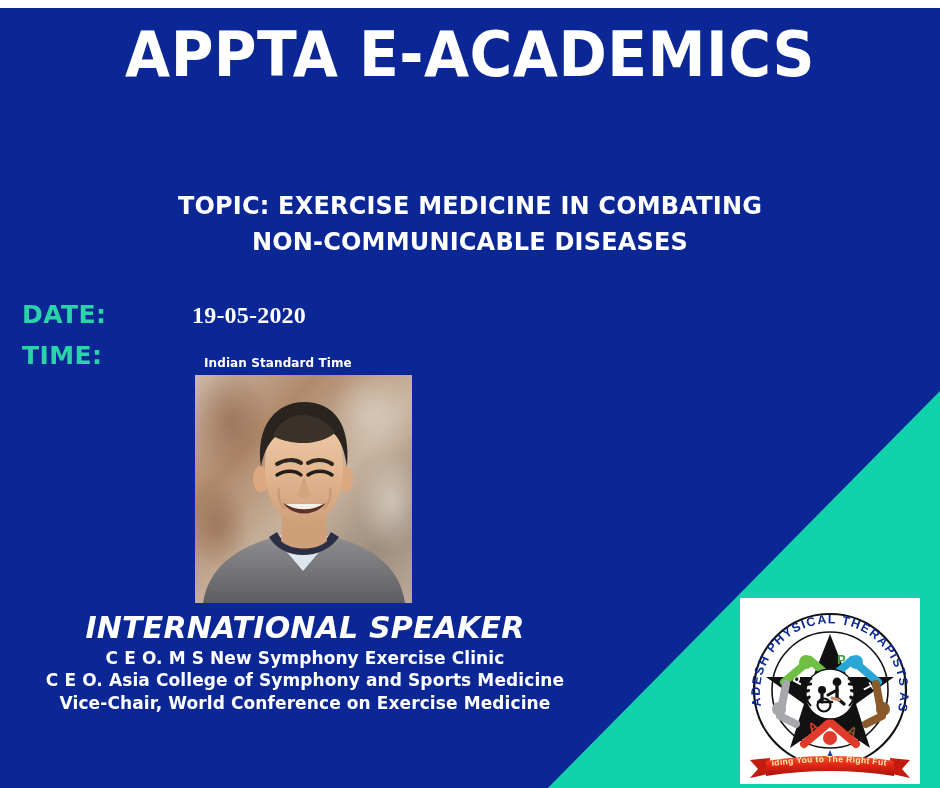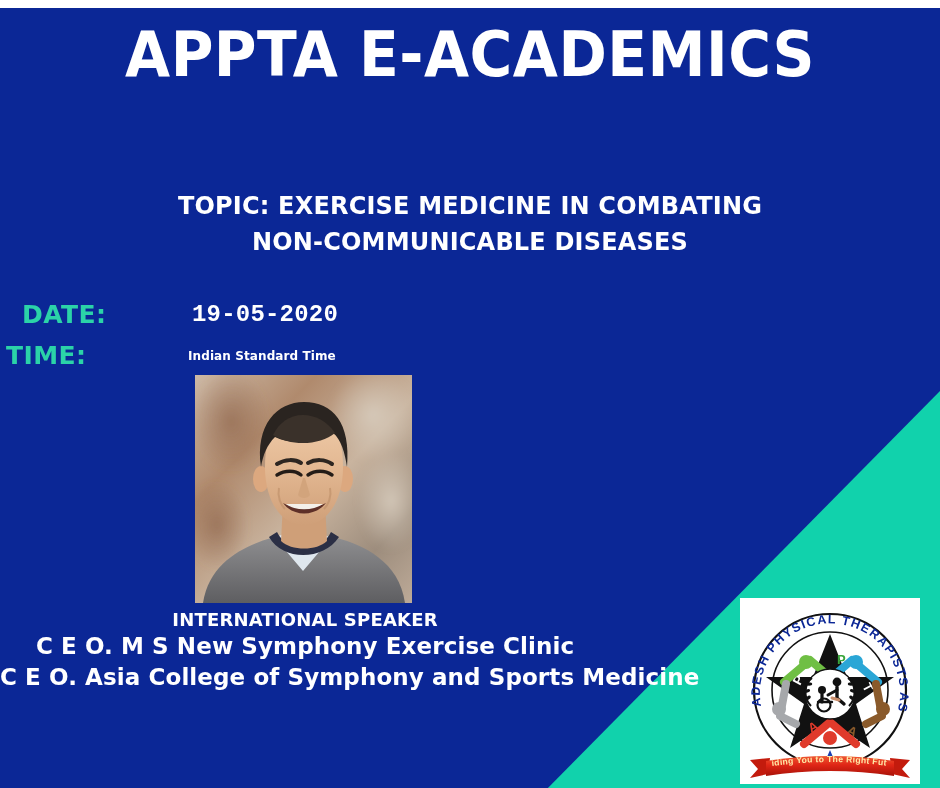--- a/index.html
+++ b/index.html
@@ -74,38 +74,38 @@
   }
   .topic .topic-line {
     display: block;
     white-space: nowrap;
   }
 
   
   .meta-row {
     position: absolute;
     display: flex;
-    align-items: center;
+    align-items: flex-end;
     white-space: nowrap;
   }
   .meta-row.date  { left: 22px; top: 292px; }
-  .meta-row.time  { left: 6px; top: 333px; }
+  .meta-row.time  { left: 22px; top: 333px; }
 
   .meta-label {
     color: #2BD3A8;
     font-family: "DejaVu Sans", sans-serif;
     font-size: 25px;
     font-weight: bold;
     letter-spacing: 0.4px;
     width: 170px;
     display: inline-block;
   }
   .meta-value {
     color: #FFFFFF;
-    font-family: Liberation Mono, monospace;
+    font-family: Liberation Serif, serif;
     font-size: 24px;
     font-weight: bold;
     letter-spacing: 0.2px;
   }
   .meta-suffix {
     color: #FFFFFF;
     font-family: "DejaVu Sans", sans-serif;
     font-size: 12px;
     font-weight: bold;
     margin-left: 12px;
@@ -129,23 +129,23 @@
     position: absolute;
     left: 0;
     width: 610px;
     top: 600px;
     text-align: center;
     color: #FFFFFF;
     font-family: "DejaVu Sans", sans-serif;
     font-weight: bold;
   }
   .speaker-block .sp-line { display: block; white-space: nowrap; }
-  .sp-role   { font-size: 18px; line-height: 1.30; letter-spacing: 0.2px; }
+  .sp-role   { font-size: 30px; line-height: 1.30; letter-spacing: 0.2px; font-style: italic; }
   .sp-name   { font-size: 22px; line-height: 1.30; letter-spacing: 0.2px; }
-  .sp-aff    { font-size: 23px; line-height: 1.32; letter-spacing: 0.1px; }
+  .sp-aff    { font-size: 17px; line-height: 1.32; letter-spacing: 0.1px; }
 
   
   .logo-card {
     position: absolute;
     left: 740px;
     top: 590px;
     width: 180px;
     height: 186px;
     background: #FFFFFF;
   }
@@ -248,20 +248,21 @@
 
       <path d="M84 113 C 82 122, 86 130, 90 134" stroke="#c0916b" stroke-width="2" fill="none" opacity="0.7"></path>
       <path d="M135 113 C 137 122, 133 130, 129 134" stroke="#c0916b" stroke-width="2" fill="none" opacity="0.7"></path>
     </svg>
   </div>
 
   <div class="speaker-block">
     <span class="sp-line sp-role">INTERNATIONAL SPEAKER</span>
     <span class="sp-line sp-aff">C E O. M S New Symphony Exercise Clinic</span>
     <span class="sp-line sp-aff">C E O. Asia College of Symphony and Sports Medicine</span>
+    <span class="sp-line sp-aff">Vice-Chair, World Conference on Exercise Medicine</span>
   </div>
 
   <div class="logo-card">
     <svg width="180" height="186" viewBox="0 0 180 186">
       <defs>
         <path id="ringTop" d="M 90 172 m -72 -74 a 74 74 0 1 1 148 0" fill="none"></path>
         <path id="ringArc" d="M 22 112 A 70 70 0 1 1 158 112" fill="none"></path>
         <path id="ribbonPath" d="M 32 168 Q 90 160 148 168" fill="none"></path>
         <linearGradient id="ribbonGrad" x1="0" y1="0" x2="0" y2="1">
           <stop offset="0%" stop-color="#ef5a33"></stop>

